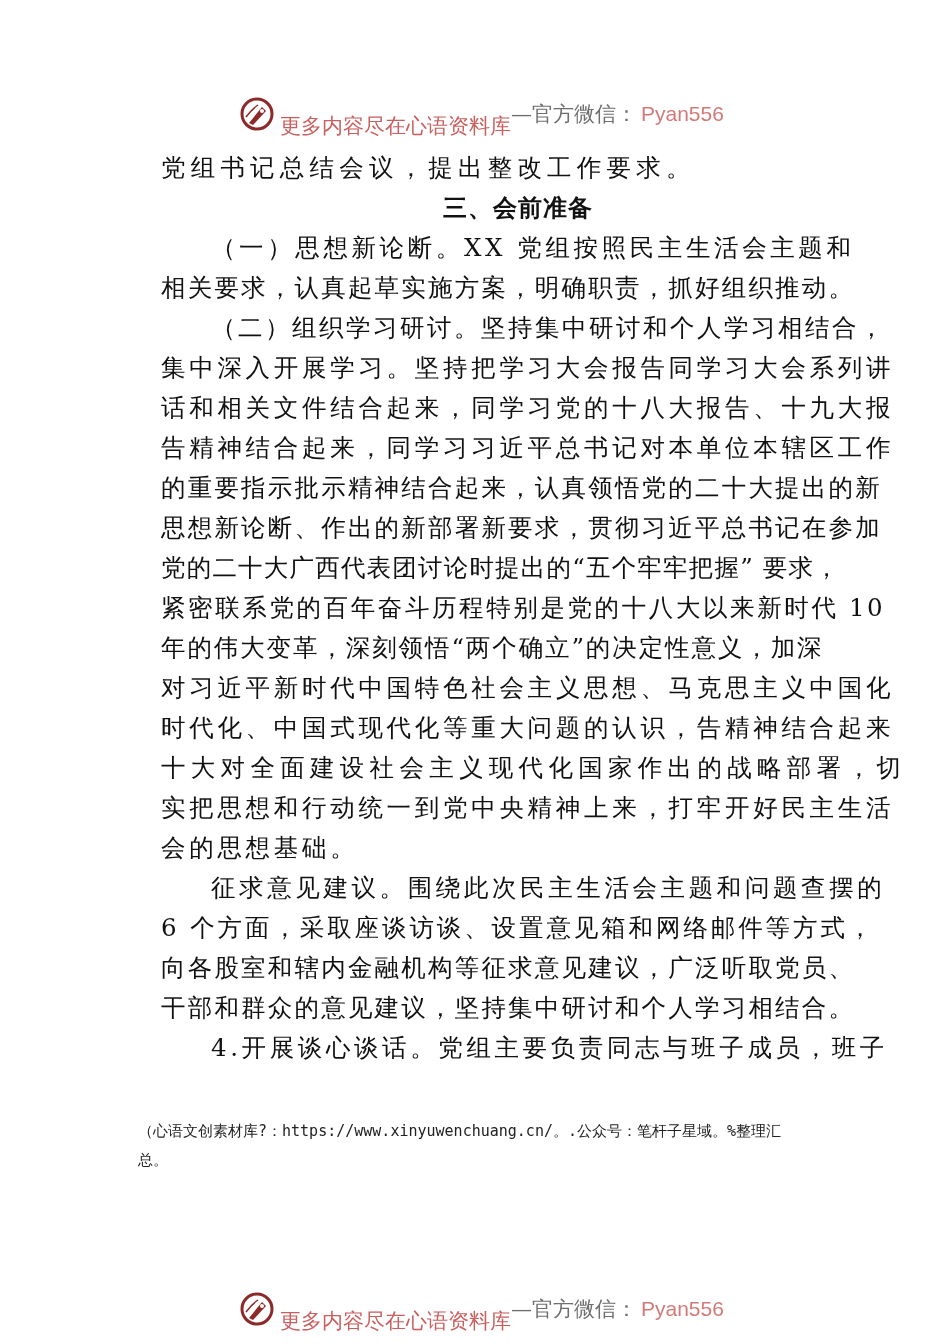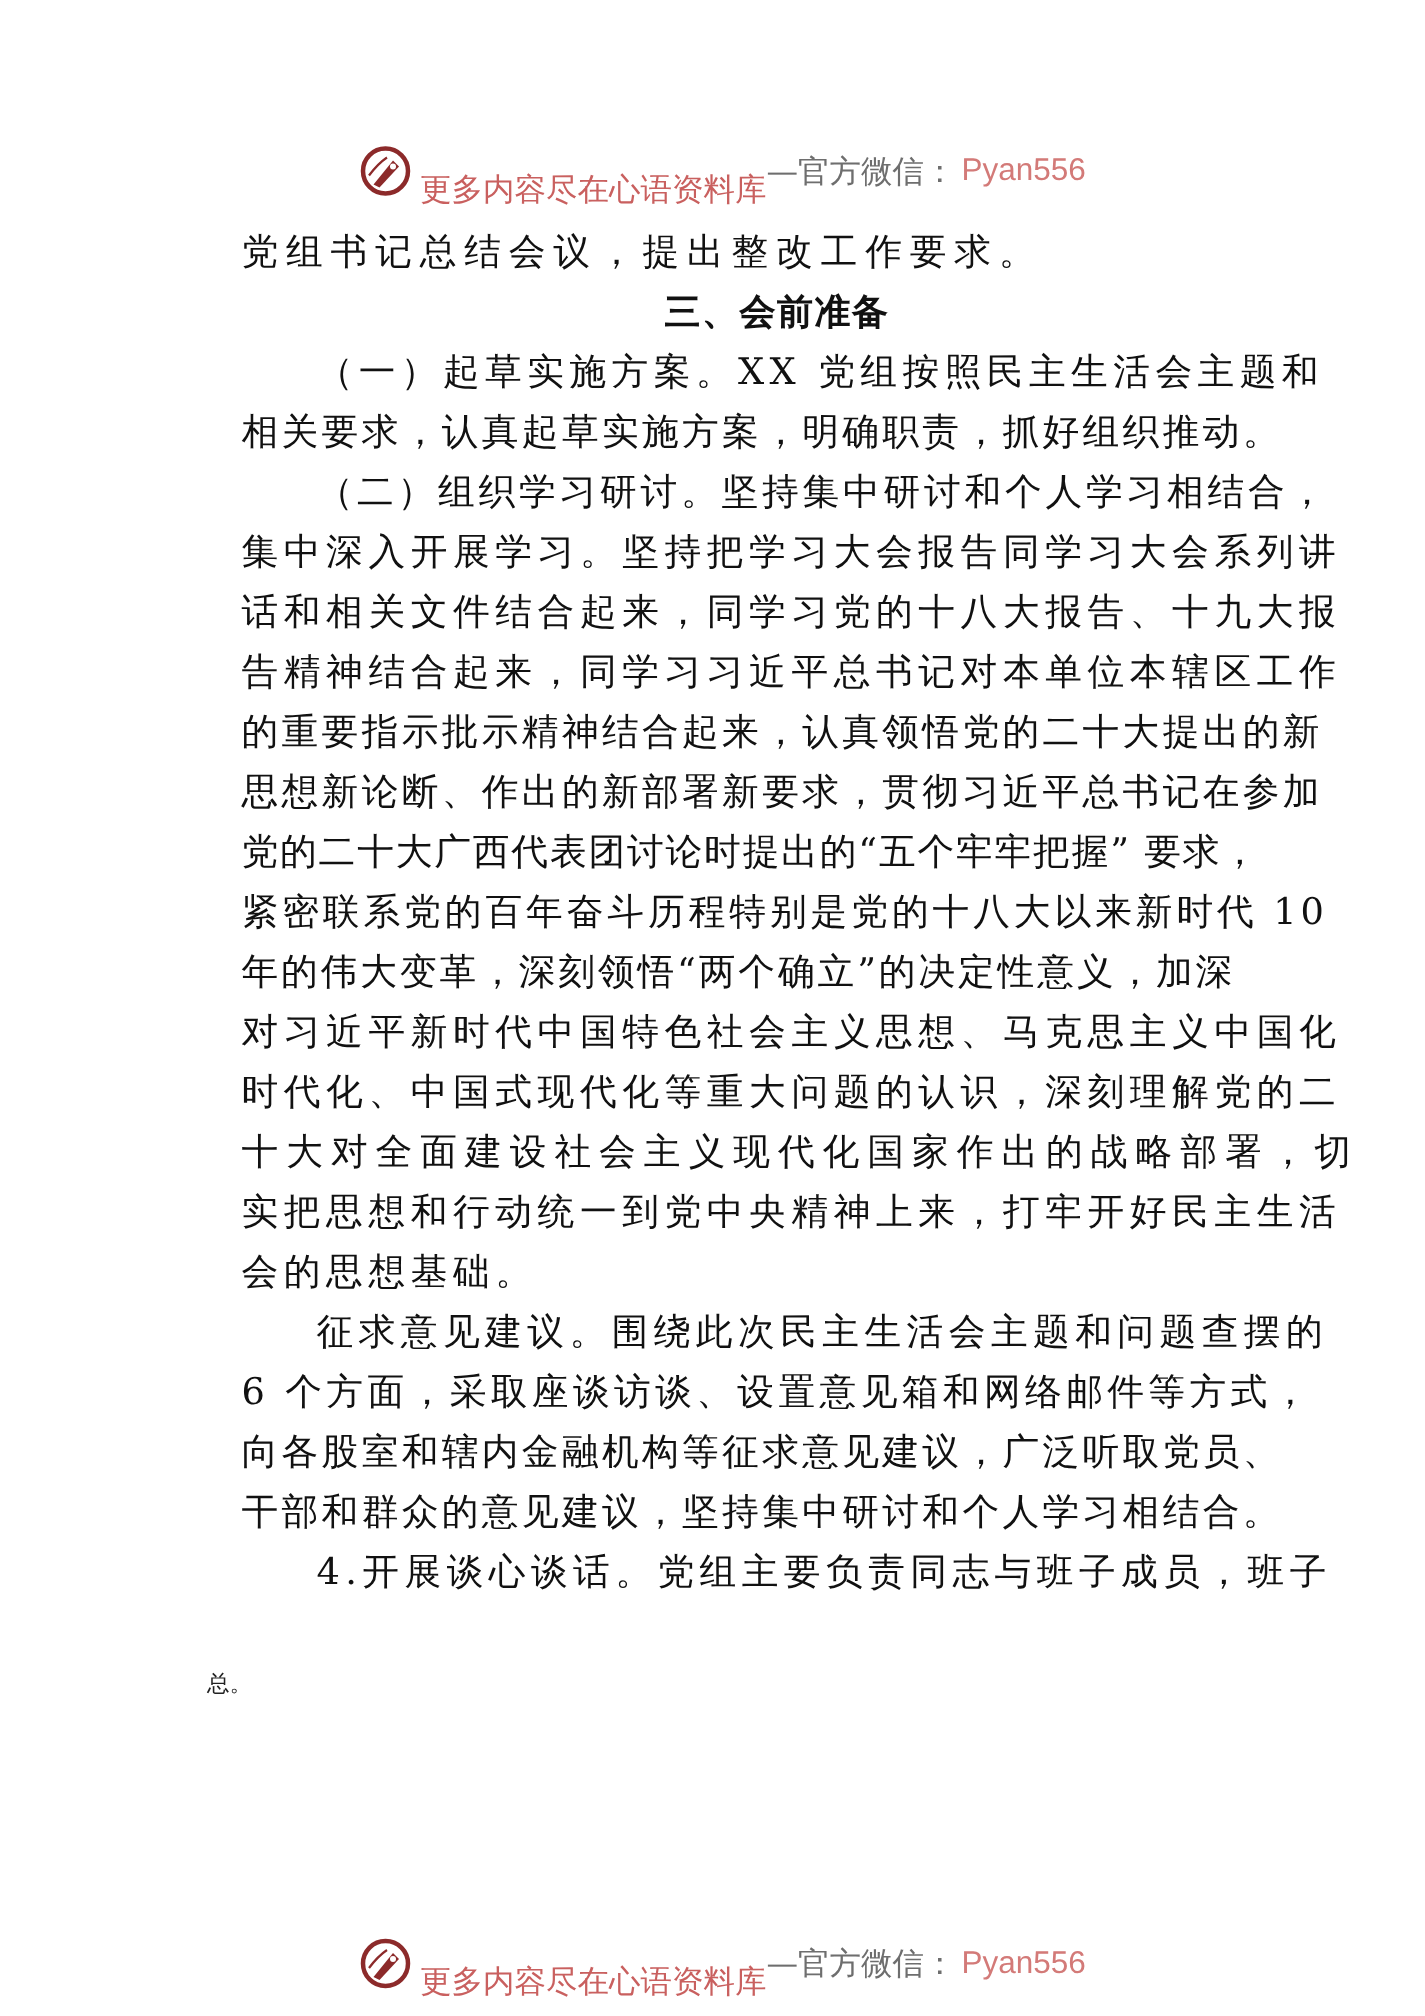--- a/index.html
+++ b/index.html
@@ -31,44 +31,45 @@
   </svg>
   <span class="red">更多内容尽在心语资料库</span>
   <span class="gray">—</span>
   <span class="gray">官方微信：</span>
   <span class="id">Pyan556</span>
 </div>
 
 <div class="page">
   <div class="line">党组书记总结会议，提出整改工作要求。</div>
   <div class="line indent heading">三、会前准备</div>
-  <div class="line indent" style="letter-spacing:3.6px">（一）起草实施方案。XX 党组按照民主生活会主题和</div>
+  <div class="line indent" style="letter-spacing:3.6px">（一）思想新论断。XX 党组按照民主生活会主题和</div>
   <div class="line" style="letter-spacing:2.2px">相关要求，认真起草实施方案，明确职责，抓好组织推动。</div>
   <div class="line indent" style="letter-spacing:2.5px">（二）组织学习研讨。坚持集中研讨和个人学习相结合，</div>
   <div class="line" style="letter-spacing:3.7px">集中深入开展学习。坚持把学习大会报告同学习大会系列讲</div>
   <div class="line" style="letter-spacing:3.7px">话和相关文件结合起来，同学习党的十八大报告、十九大报</div>
   <div class="line" style="letter-spacing:3.7px">告精神结合起来，同学习习近平总书记对本单位本辖区工作</div>
   <div class="line" style="letter-spacing:2.2px">的重要指示批示精神结合起来，认真领悟党的二十大提出的新</div>
   <div class="line" style="letter-spacing:2.2px">思想新论断、作出的新部署新要求，贯彻习近平总书记在参加</div>
   <div class="line" style="letter-spacing:1.2px">党的二十大广西代表团讨论时提出的“五个牢牢把握” 要求，</div>
   <div class="line" style="letter-spacing:2.6px">紧密联系党的百年奋斗历程特别是党的十八大以来新时代 10</div>
   <div class="line" style="letter-spacing:1.9px">年的伟大变革，深刻领悟“两个确立”的决定性意义，加深</div>
   <div class="line" style="letter-spacing:3.7px">对习近平新时代中国特色社会主义思想、马克思主义中国化</div>
-  <div class="line" style="letter-spacing:3.7px">时代化、中国式现代化等重大问题的认识，深刻理解党的二</div>
+  <div class="line" style="letter-spacing:3.7px">时代化、中国式现代化等重大问题的认识，告精神结合起来</div>
   <div class="line" style="letter-spacing:5.3px">十大对全面建设社会主义现代化国家作出的战略部署，切</div>
   <div class="line" style="letter-spacing:3.7px">实把思想和行动统一到党中央精神上来，打牢开好民主生活</div>
   <div class="line" style="letter-spacing:3.7px">会的思想基础。</div>
   <div class="line indent" style="letter-spacing:3.6px">征求意见建议。围绕此次民主生活会主题和问题查摆的</div>
   <div class="line" style="letter-spacing:2.9px">6 个方面，采取座谈访谈、设置意见箱和网络邮件等方式，</div>
   <div class="line" style="letter-spacing:2.2px">向各股室和辖内金融机构等征求意见建议，广泛听取党员、</div>
   <div class="line" style="letter-spacing:2.2px">干部和群众的意见建议，坚持集中研讨和个人学习相结合。</div>
   <div class="line indent" style="letter-spacing:3.6px">4.开展谈心谈话。党组主要负责同志与班子成员，班子</div>
 </div>
 
 <div class="footnote">
+  <div class="fl">（心语文创素材库?：https://www.xinyuwenchuang.cn/。.公众号：笔杆子星域。%整理汇</div>
   <div class="fl" style="line-height:20px">总。</div>
 </div>
 
 <div class="banner bottom">
   <svg class="logo" viewBox="0 0 34 34">
     <circle cx="17" cy="17" r="15" fill="none" stroke="#8c2a2a" stroke-width="3"></circle>
     <path d="M9 26 L22 10 L26 14 L13 28 Z" fill="#8c2a2a"></path>
     <circle cx="22" cy="14" r="2" fill="#fff"></circle>
     <path d="M6 20 Q12 12 18 8" stroke="#8c2a2a" stroke-width="1.5" fill="none"></path>
   </svg>

